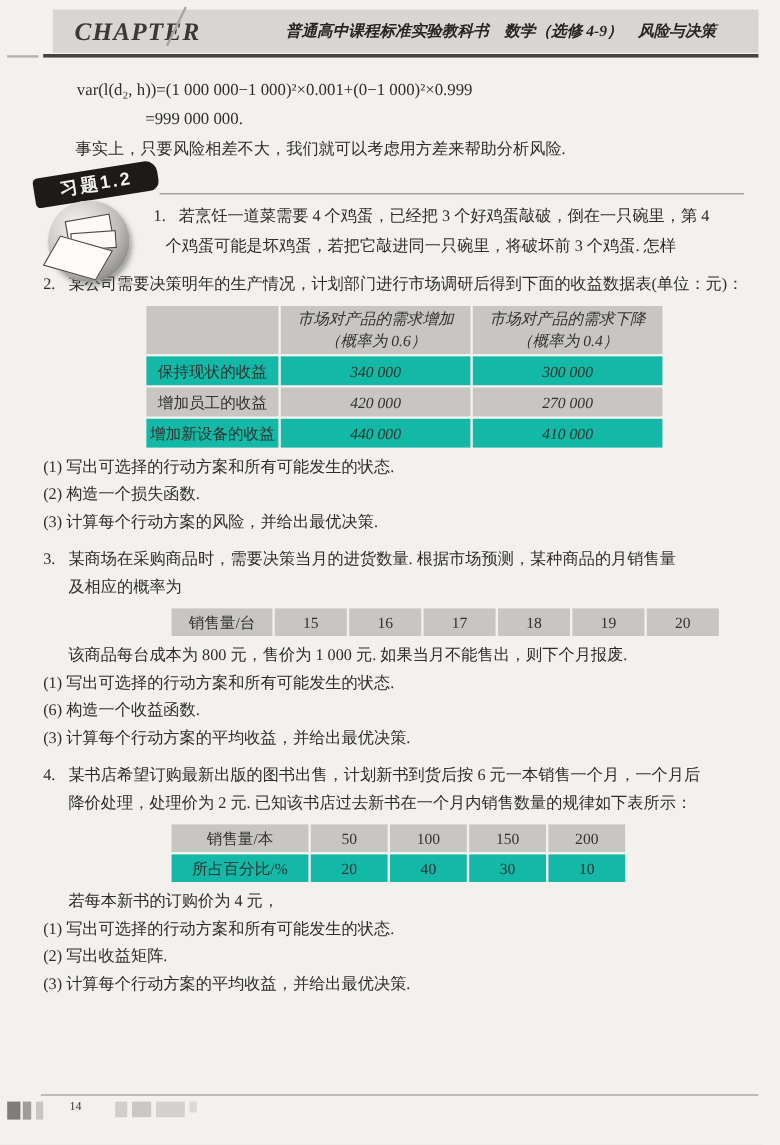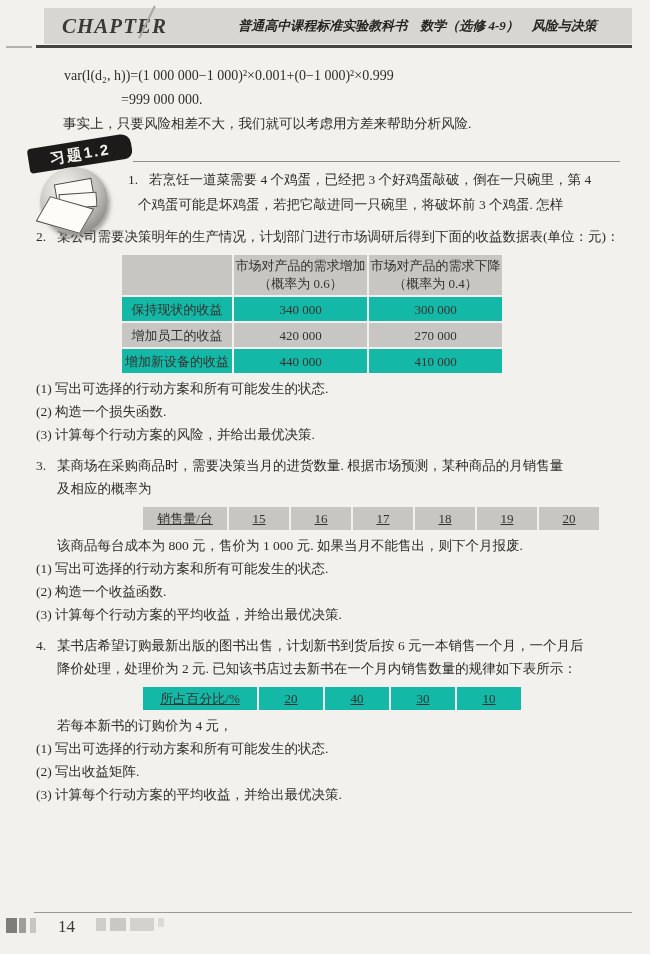--- a/index.html
+++ b/index.html
@@ -39,33 +39,33 @@
   .exno{display:inline-block;width:21px;}
   .cont2{margin-left:21px;}
   .items{}
   
   table{border-collapse:separate;border-spacing:2px;font-size:13px;text-align:center;color:#33322f;}
   td,th{padding:0;font-weight:normal;}
   .gray{background:#c7c6c3;}
   .lite{background:#14b8a6;}
   .t-income{margin:5px 0 2px 84px;}
   .t-income .c0{width:110px;}
-  .t-income .c1,.t-income .c2{width:133px;}
+  .t-income .c1,.t-income .c2{width:158px;font-style:italic;}
   .t-income th{height:40px;}
   .t-income th .hl{line-height:18px;font-weight:normal;}
   .t-income td{height:24px;}
-  .t-small{margin:5px 0 2px 105px;text-decoration:underline;}
+  .t-small{margin:5px 0 2px 105px;}
   .t-small td{height:23px;}
   .t-sales .c0{width:84px;}
   .t-sales .cd{width:60px;}
   .t-book .c0{width:114px;}
   .t-book .cd{width:64px;}
   
   .foot-rule{position:absolute;left:34px;top:912px;width:598px;height:1px;background:#9a9995;}
-  .page-num{position:absolute;left:58px;top:917px;font-size:17px;color:#3a3936;}
+  .page-num{position:absolute;left:58px;top:917px;font-size:10px;color:#3a3936;}
   .smudge{position:absolute;top:918px;height:15px;}
   .s1{left:6px;width:11px;background:#7e7d7a;}
   .s2{left:19px;width:7px;background:#9e9d99;}
   .s3{left:30px;width:6px;background:#c7c6c2;}
   .s4{left:96px;width:10px;height:13px;background:#cfcecb;}
   .s5{left:110px;width:16px;height:13px;background:#c9c8c4;}
   .s6{left:130px;width:24px;height:13px;background:#d3d2cf;}
   .s7{left:158px;width:6px;height:9px;background:#dbdad6;}
 </style>
 </head>
@@ -167,31 +167,38 @@
             <td class="gray cd">18</td>
             <td class="gray cd">19</td>
             <td class="gray cd">20</td>
           </tr>
         </tbody>
           </table>
 
         <div class="ln cont2">该商品每台成本为 800 元，售价为 1 000 元. 如果当月不能售出，则下个月报废.</div>
         <div class="items">
           <div class="ln">(1) 写出可选择的行动方案和所有可能发生的状态.</div>
-          <div class="ln">(2) 构造一个收益函数.</div>
+          <div class="ln">(6) 构造一个收益函数.</div>
           <div class="ln">(3) 计算每个行动方案的平均收益，并给出最优决策.</div>
         </div>
       </div>
 
       <div class="ex">
         <div class="ln"><span class="exno">4.</span><span>某书店希望订购最新出版的图书出售，计划新书到货后按 6 元一本销售一个月，一个月后</span></div>
         <div class="ln cont2">降价处理，处理价为 2 元. 已知该书店过去新书在一个月内销售数量的规律如下表所示：</div>
 
         <table class="t-small t-book">
           <tbody>
+              <tr>
+            <td class="gray c0">销售量/本</td>
+            <td class="gray cd">50</td>
+            <td class="gray cd">100</td>
+            <td class="gray cd">150</td>
+            <td class="gray cd">200</td>
+          </tr>
           <tr>
             <td class="lite c0">所占百分比/%</td>
             <td class="lite cd">20</td>
             <td class="lite cd">40</td>
             <td class="lite cd">30</td>
             <td class="lite cd">10</td>
           </tr>
         </tbody>
           </table>
 

